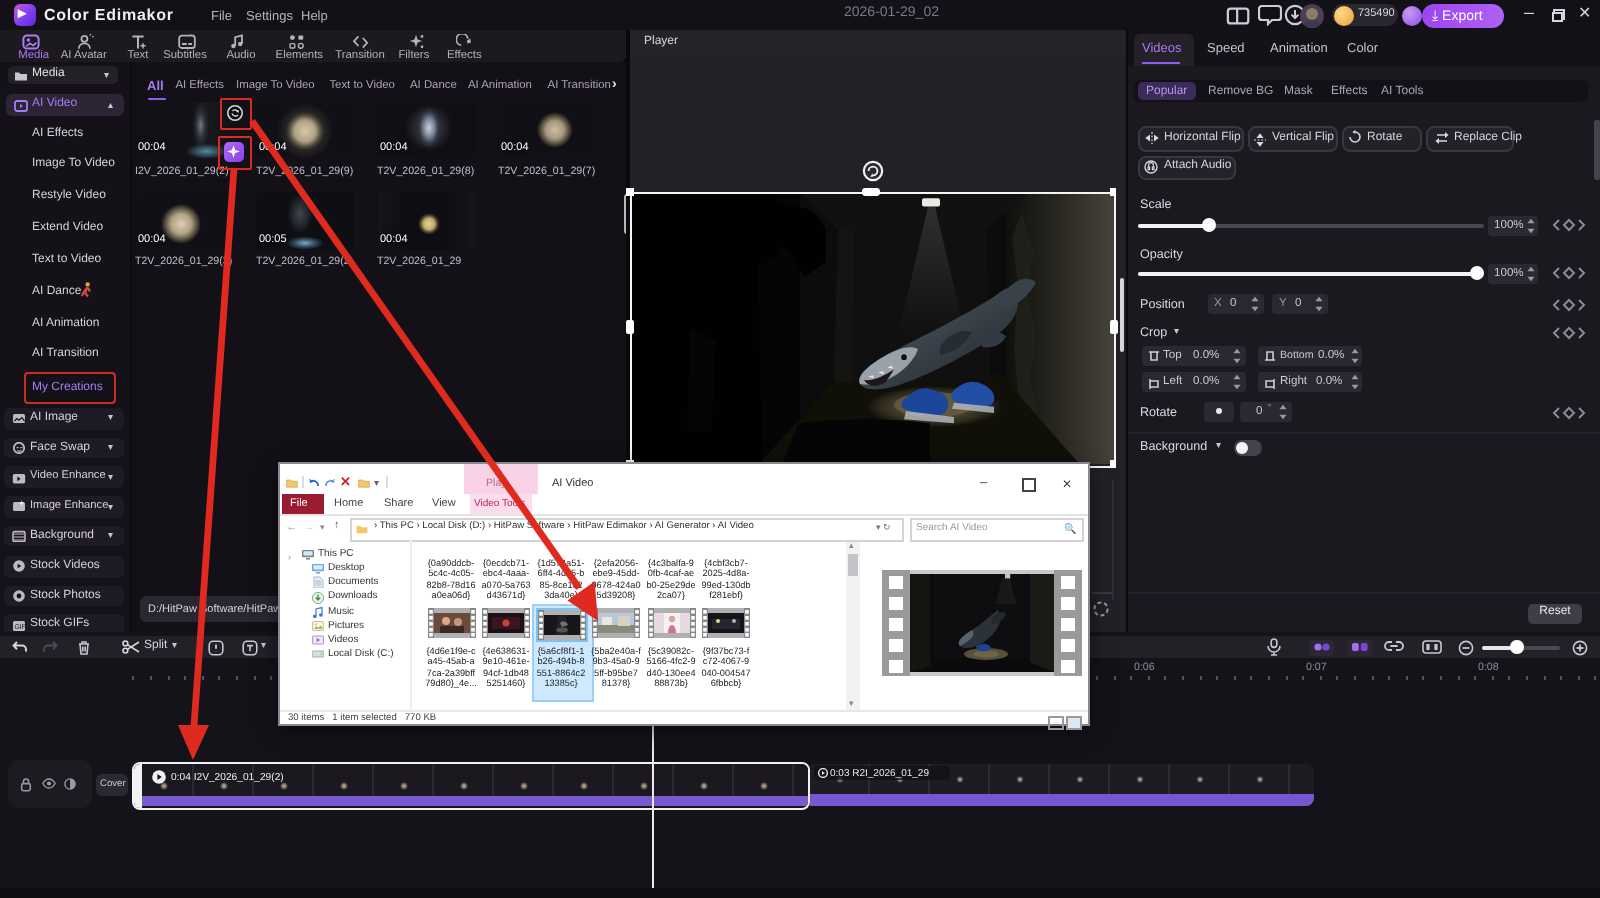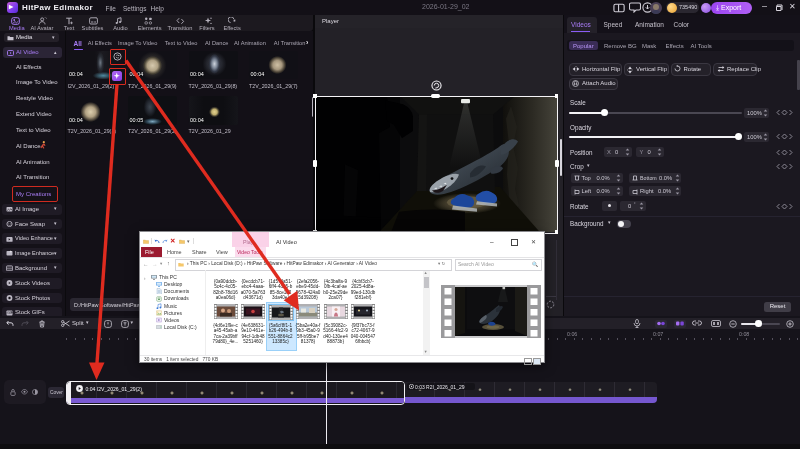--- a/index.html
+++ b/index.html
@@ -7,21 +7,21 @@
        font-family:"Liberation Sans",sans-serif;background:#0a090c;color:#d5d2da;}
   .abs{position:absolute;}
   .txt{white-space:nowrap;}
 </style>
 </head>
 <body>
 <div id="app">
 <div class="abs" style="left:0;top:0;width:800px;height:15px;background:#131017;">
   <div class="abs" style="left:7px;top:2px;width:11px;height:11px;border-radius:3px;background:linear-gradient(135deg,#c75bd8 0%,#7a3bf0 60%,#5a2bd0 100%);"></div>
   <div class="abs txt" style="left:9px;top:2px;font-size:8px;color:#fff;font-weight:bold;">▸</div>
-  <div class="abs txt" style="left:22px;top:3px;font-size:8px;font-weight:bold;letter-spacing:.38px;color:#f0eef3;">HitPaw Edimakor</div>
+  <div class="abs txt" style="left:22px;top:3px;font-size:8px;font-weight:bold;letter-spacing:.38px;color:#f0eef3;">Color Edimakor</div>
   <div class="abs txt" style="left:105.5px;top:4.5px;font-size:6.5px;color:#b8b4be;">File</div>
   <div class="abs txt" style="left:123px;top:4.5px;font-size:6.5px;color:#b8b4be;">Settings</div>
   <div class="abs txt" style="left:150.5px;top:4.5px;font-size:6.5px;color:#b8b4be;">Help</div>
   <div class="abs txt" style="left:422px;top:3px;font-size:7px;color:#7b7884;">2026-01-29_02</div>
   <svg class="abs" style="left:613px;top:3px;" width="13" height="10" viewBox="0 0 14 10">
         <rect x="1" y="1" width="11" height="8" rx="1.5" fill="none" stroke="#cfccd6" stroke-width="1.2"></rect>
         <line x1="6" y1="1" x2="6" y2="9" stroke="#cfccd6" stroke-width="1.2"></line>
       </svg>
   <svg class="abs" style="left:628.5px;top:2px;" width="12" height="11" viewBox="0 0 12 11">
         <path d="M2 1h8a1.5 1.5 0 0 1 1.5 1.5v4a1.5 1.5 0 0 1-1.5 1.5H7l-2 2v-2H2A1.5 1.5 0 0 1 .5 6.5v-4A1.5 1.5 0 0 1 2 1z" fill="none" stroke="#cfccd6" stroke-width="1.1"></path>

